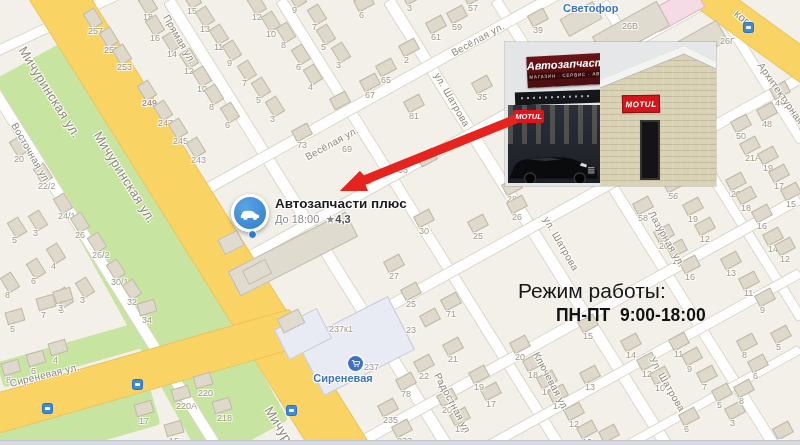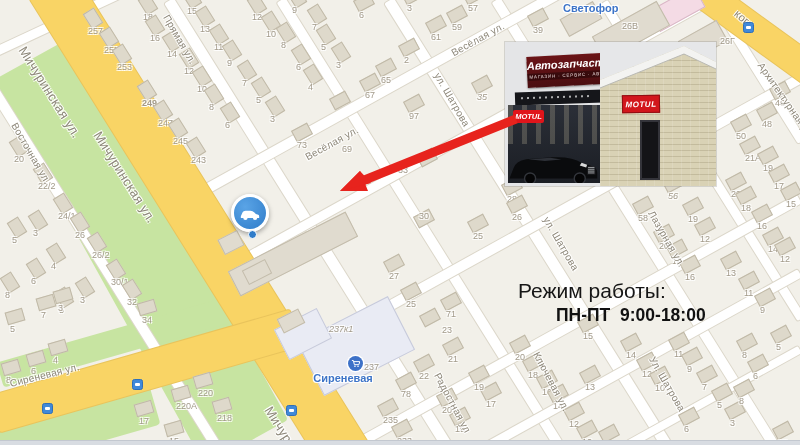--- a/index.html
+++ b/index.html
@@ -169,21 +169,21 @@
       <div class="hnum" style="left: 321px; top: 42px;">5</div>
       <div class="house" style="left: 332px; top: 46px; transform: rotate(58deg);"></div>
       <div class="hnum" style="left: 336px; top: 60px;">3</div>
       <div class="house" style="left: 400px; top: 41px; transform: rotate(-28deg);"></div>
       <div class="hnum" style="left: 404px; top: 55px;">2</div>
       <div class="house" style="left: 377px; top: 61px; transform: rotate(-28deg);"></div>
       <div class="hnum" style="left: 381px; top: 75px;">65</div>
       <div class="house" style="left: 361px; top: 76px; transform: rotate(-28deg);"></div>
       <div class="hnum" style="left: 365px; top: 90px;">67</div>
       <div class="house" style="left: 405px; top: 97px; transform: rotate(-28deg);"></div>
-      <div class="hnum" style="left: 409px; top: 111px;">97</div>
+      <div class="hnum" style="left: 409px; top: 111px;">81</div>
       <div class="house" style="left: 331px; top: 94px; transform: rotate(-28deg);"></div>
       <div class="hnum" style="left: 342px; top: 108px; margin-top: 36px;">69</div>
       <div class="house" style="left: 293px; top: 126px; transform: rotate(-28deg);"></div>
       <div class="hnum" style="left: 297px; top: 140px;">73</div>
       <div class="house" style="left: 464px; top: -11px; transform: rotate(-28deg);"></div>
       <div class="hnum" style="left: 468px; top: 3px;">57</div>
       <div class="house" style="left: 448px; top: 8px; transform: rotate(-28deg);"></div>
       <div class="hnum" style="left: 452px; top: 22px;">59</div>
       <div class="house" style="left: 427px; top: 18px; transform: rotate(-28deg);"></div>
       <div class="hnum" style="left: 431px; top: 32px;">61</div>
@@ -191,43 +191,43 @@
       <div class="hnum" style="left: 407px; top: 3px;">3</div>
       <div class="house" style="left: 355px; top: -4px; transform: rotate(-28deg);"></div>
       <div class="hnum" style="left: 359px; top: 10px;">6</div>
       <div class="house" style="left: 529px; top: 11px; transform: rotate(-28deg);"></div>
       <div class="hnum" style="left: 533px; top: 25px;">39</div>
       <div class="hnum" style="left: 622px; top: 21px;">26В</div>
       <div class="hnum" style="left: 720px; top: 36px;">26Г</div>
       <div class="house" style="left: 418px; top: 151px; transform: rotate(-28deg);"></div>
       <div class="hnum" style="left: 398px; top: 165px;">33</div>
       <div class="house" style="left: 415px; top: 212px; transform: rotate(-28deg);"></div>
-      <div class="hnum" style="left: 419px; top: 211px;">30</div>
+      <div class="hnum" style="left: 419px; top: 226px;">30</div>
       <div class="house" style="left: 503px; top: 180px; transform: rotate(-28deg);"></div>
       <div class="hnum" style="left: 507px; top: 194px;">28</div>
       <div class="house" style="left: 508px; top: 198px; transform: rotate(-28deg);"></div>
       <div class="hnum" style="left: 512px; top: 212px;">26</div>
       <div class="house" style="left: 469px; top: 217px; transform: rotate(-28deg);"></div>
       <div class="hnum" style="left: 473px; top: 231px;">25</div>
       <div class="house" style="left: 473px; top: 78px; transform: rotate(-28deg);"></div>
       <div class="hnum" style="left: 477px; top: 92px; font-style: italic;">35</div>
       <div class="house" style="left: 385px; top: 257px; transform: rotate(-28deg);"></div>
       <div class="hnum" style="left: 389px; top: 271px;">27</div>
       <div class="house" style="left: 402px; top: 285px; transform: rotate(-28deg);"></div>
       <div class="hnum" style="left: 406px; top: 299px;">25</div>
-      <div class="hnum" style="left: 329px; top: 324px; font-style: italic;">237к1</div>
+      <div class="hnum" style="left: 329px; top: 324px;">237к1</div>
       <div class="hnum" style="left: 364px; top: 362px;">237</div>
       <div class="house" style="left: 397px; top: 375px; transform: rotate(-28deg);"></div>
       <div class="hnum" style="left: 401px; top: 389px;">78</div>
       <div class="house" style="left: 379px; top: 401px; transform: rotate(-28deg);"></div>
       <div class="hnum" style="left: 383px; top: 415px;">235</div>
       <div class="house" style="left: 393px; top: 422px; transform: rotate(-28deg);"></div>
       <div class="hnum" style="left: 397px; top: 436px;">233</div>
       <div class="house" style="left: 421px; top: 311px; transform: rotate(-28deg);"></div>
-      <div class="hnum" style="left: 442px; top: 325px; text-align: center;">23</div>
+      <div class="hnum" style="left: 406px; top: 325px; text-align: center;">23</div>
       <div class="house" style="left: 442px; top: 295px; transform: rotate(-28deg);"></div>
       <div class="hnum" style="left: 446px; top: 309px;">71</div>
       <div class="house" style="left: 444px; top: 340px; transform: rotate(-28deg);"></div>
       <div class="hnum" style="left: 448px; top: 354px;">21</div>
       <div class="house" style="left: 415px; top: 357px; transform: rotate(-28deg);"></div>
       <div class="hnum" style="left: 419px; top: 371px;">22</div>
       <div class="house" style="left: 438px; top: 391px; transform: rotate(-28deg);"></div>
       <div class="hnum" style="left: 442px; top: 405px;">20</div>
       <div class="house" style="left: 451px; top: 410px; transform: rotate(-28deg);"></div>
       <div class="hnum" style="left: 455px; top: 424px;">19</div>
@@ -404,20 +404,24 @@
   <div class="marker">
     <span style="display:flex;">
       <svg width="22" height="15" viewBox="0 0 24 16">
         <path d="M2 11l1.8-4.2Q4.6 5 7.2 5h5.2q2.6 0 4.4 2l1.6 1.6 2.6.8q1 .4 1 1.6V13H2z" fill="#fff"></path>
         <circle cx="7" cy="12.6" r="2.4" fill="#fff"></circle>
           <circle cx="17.5" cy="12.6" r="2.4" fill="#fff"></circle>
       </svg>
     </span>
   </div>
   <div class="marker-dot"></div>
+  <div class="marker-label">
+    <div class="t">Автозапчасти плюс</div>
+    <div class="s"><span>До 18:00</span>&nbsp; <span>★</span><b>4,3</b></div>
+  </div>
 
   <div class="poi-kemi">
     <div class="ic">
       <svg width="9" height="9" viewBox="0 0 10 9">
         <path d="M1 1.2h1.6l1.2 4.6h4.9l1.1-3.4H3.2" fill="none" stroke="#fff" stroke-width="1.1"></path>
         <circle cx="4.4" cy="7.6" r=".9" fill="#fff"></circle>
           <circle cx="7.8" cy="7.6" r=".9" fill="#fff"></circle>
       </svg>
     </div>
     <div class="lb">Сиреневая</div>

